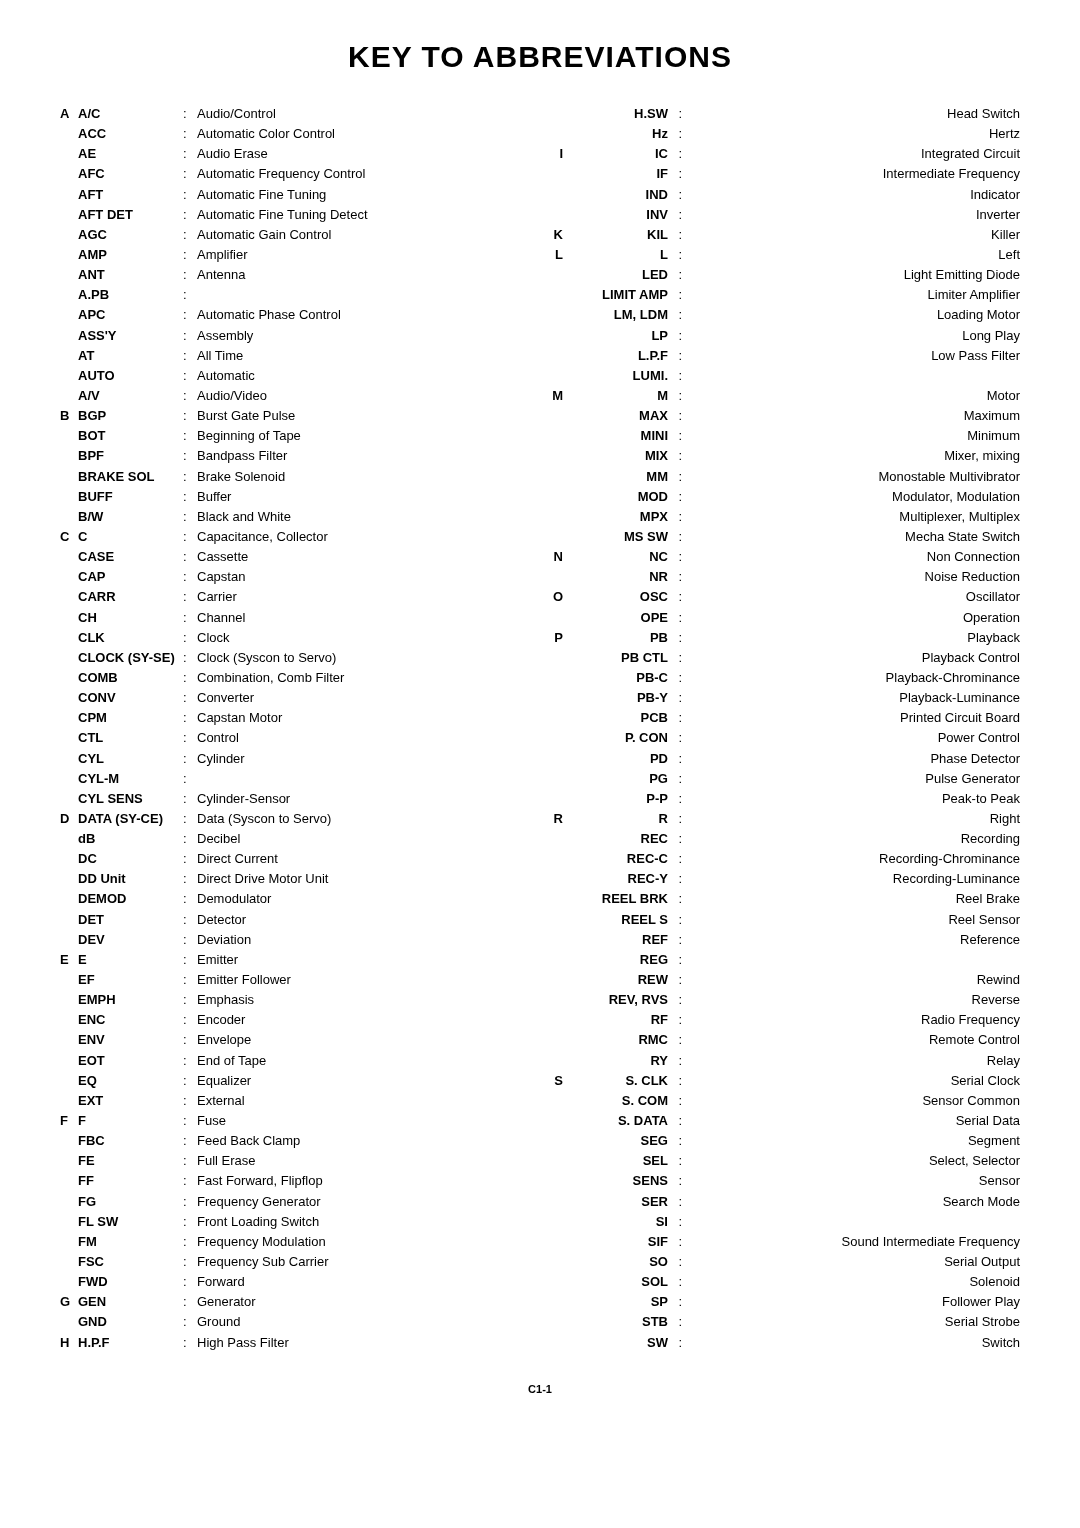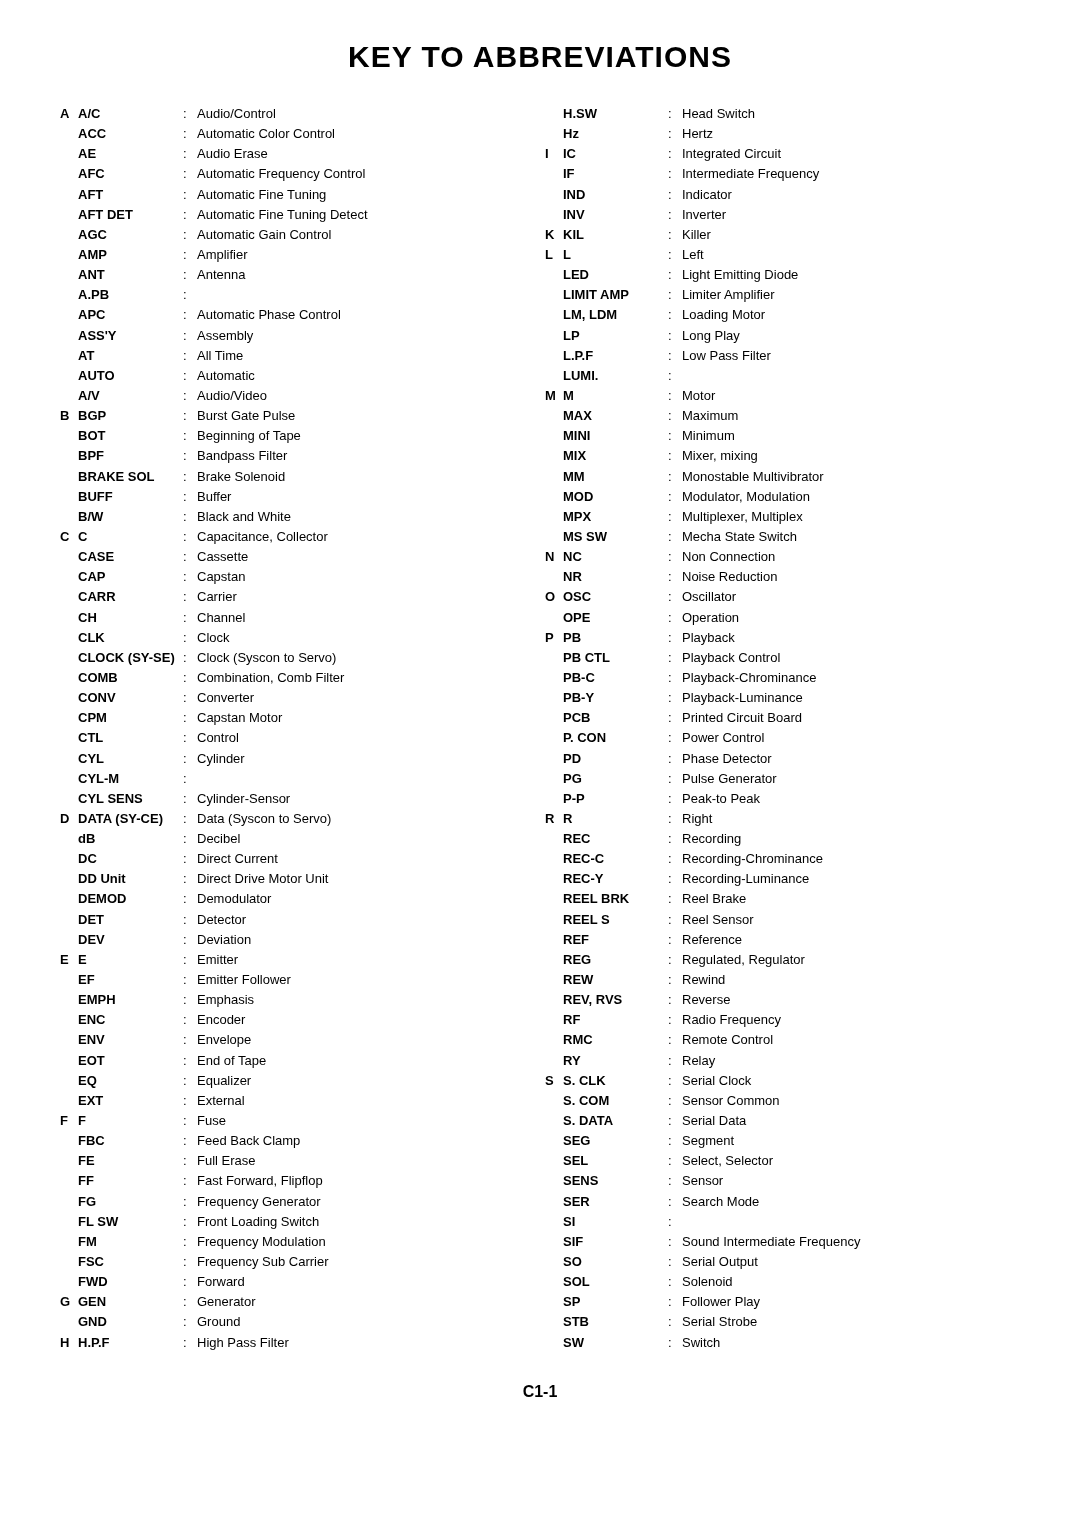--- a/index.html
+++ b/index.html
@@ -23,20 +23,21 @@
       display: flex;
       gap: 0;
       width: 100%;
     }
     .column {
       flex: 1;
       padding-right: 10px;
     }
     .column:last-child {
       padding-right: 0;
+      text-align: right;
     }
     .entry {
       display: flex;
       align-items: baseline;
       line-height: 1.55;
     }
     .letter-label {
       font-weight: bold;
       width: 18px;
       min-width: 18px;
@@ -53,21 +54,21 @@
       width: 14px;
       font-size: 13px;
     }
     .definition {
       font-size: 13px;
       flex: 1;
     }
     .page-num {
       text-align: center;
       margin-top: 30px;
-      font-size: 16px;
+      font-size: 11px;
       font-weight: bold;
     }
   </style>
 </head>
 <body>
 
 <h1>KEY TO ABBREVIATIONS</h1>
 
 <div class="columns-wrapper">
   <div class="column" id="left-col">
@@ -691,21 +692,20 @@
       <div class="entry">
         <span class="letter-label"></span>
         <span class="abbr">REF</span>
         <span class="colon">:</span>
         <span class="definition">Reference</span>
       </div>
       <div class="entry">
         <span class="letter-label"></span>
         <span class="abbr">REG</span>
         <span class="colon">:</span>
-        <span class="definition">Regulated, Regulator</span>
       </div>
       <div class="entry">
         <span class="letter-label"></span>
         <span class="abbr">REW</span>
         <span class="colon">:</span>
         <span class="definition">Rewind</span>
       </div>
       <div class="entry">
         <span class="letter-label"></span>
         <span class="abbr">REV, RVS</span>

